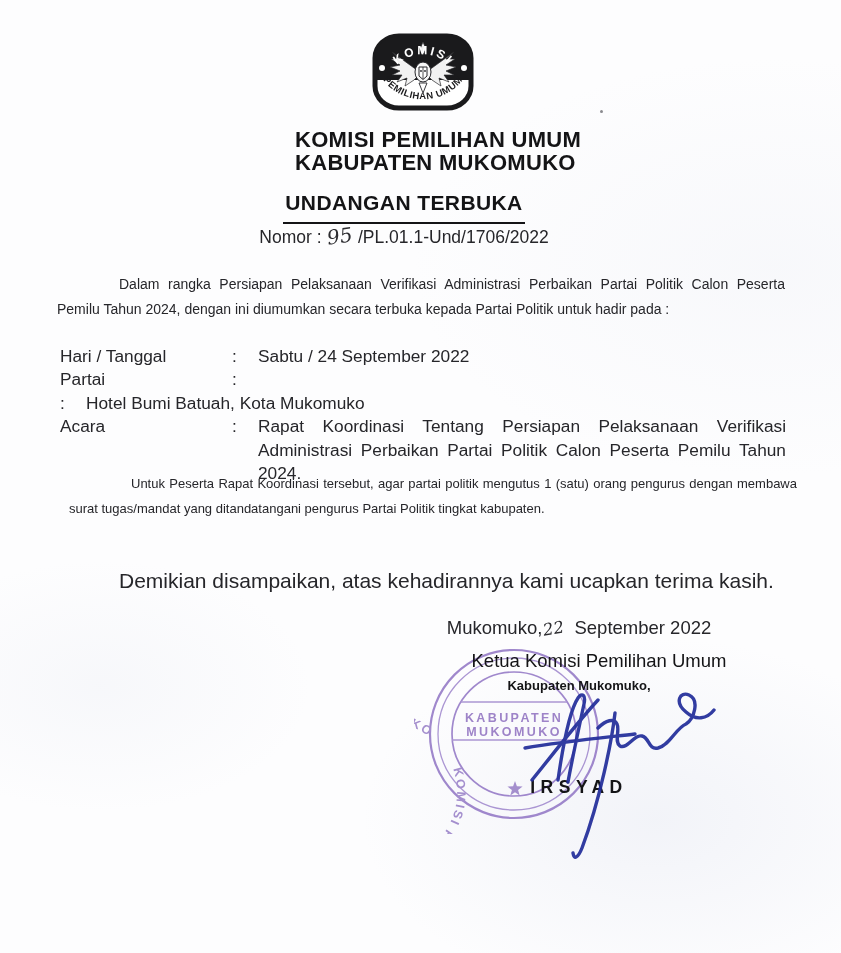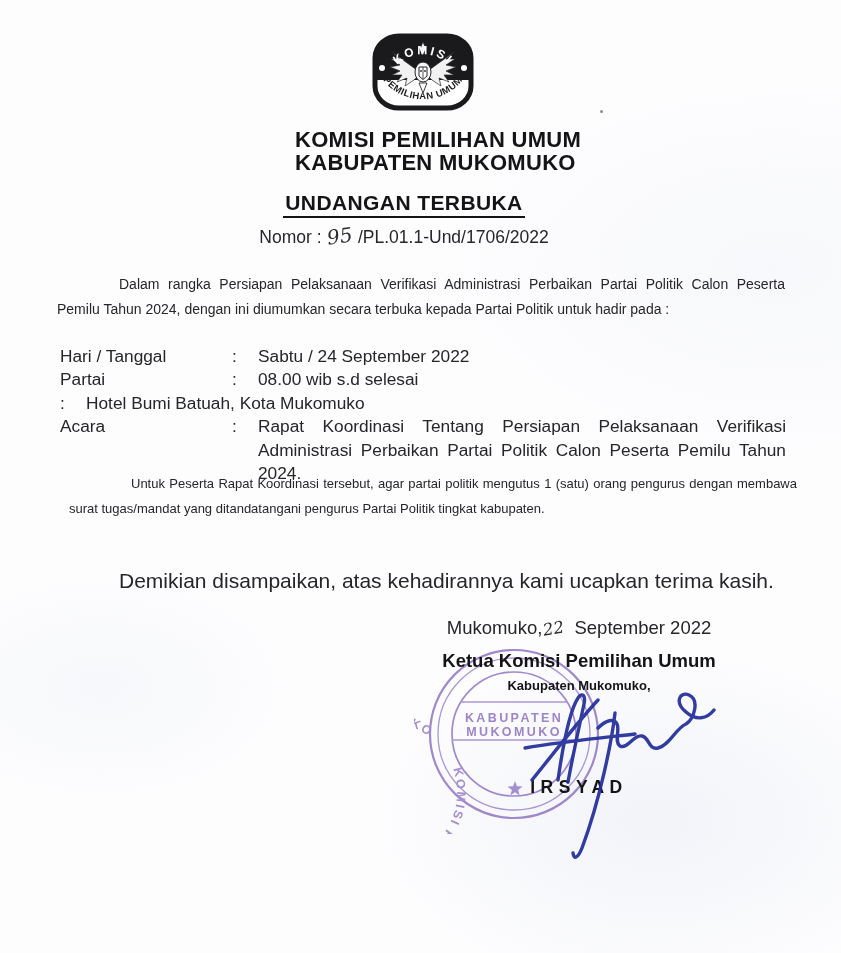--- a/index.html
+++ b/index.html
@@ -17,41 +17,41 @@
   }
   .speck{position:absolute;left:600px;top:110px;width:3px;height:3px;border-radius:50%;background:#5a5a5f;opacity:.7;}
   .logo{position:absolute;left:370px;top:31px;}
   .header-block{
     position:absolute;left:295px;top:129px;
     font-weight:bold;font-size:22px;line-height:22.5px;letter-spacing:.3px;color:#141416;
   }
   .title-wrap{position:absolute;left:0;top:191px;width:808px;text-align:center;}
   .title{
     display:inline-block;font-weight:bold;font-size:21px;letter-spacing:.4px;color:#141416;
-    border-bottom:2.5px solid #141416;padding:0 2px 1px 2px;
+    border-bottom:2.5px solid #141416;padding:0 2px 7px 2px;
   }
   .nomor{position:absolute;left:0;top:224px;width:808px;text-align:center;font-size:17.5px;color:#26262a;}
   .hand{
     font-family:"DejaVu Serif",serif;font-style:italic;font-size:20px;color:#2c2c30;
     display:inline-block;transform:rotate(-8deg);margin:0 6px 0 5px;
   }
   .hand-sm{
     font-family:"DejaVu Serif",serif;font-style:italic;font-size:16.5px;color:#2c2c30;
     display:inline-block;transform:rotate(-10deg);margin:0 5px 0 1px;
   }
   .p1{position:absolute;left:57px;top:272px;width:728px;font-size:14px;line-height:25.2px;text-align:justify;text-indent:62px;}
   .details{position:absolute;left:60px;top:345px;width:726px;font-size:17.3px;line-height:23.4px;}
   .drow{display:flex;}
   .dlabel{width:172px;flex:none;}
   .dcolon{width:26px;flex:none;}
   .dvalue{flex:1;text-align:justify;}
   .p2{position:absolute;left:57px;top:471px;width:728px;font-size:13px;line-height:25.2px;text-align:justify;text-indent:62px;margin-left:12px;}
   .p3{position:absolute;left:57px;top:568px;width:728px;font-size:21px;line-height:25.2px;text-indent:62px;}
   .close-date{position:absolute;left:438px;top:617px;width:282px;text-align:center;font-size:18.5px;z-index:2;white-space:nowrap;}
-  .sig-t1{position:absolute;left:424px;top:650px;width:310px;text-align:center;font-weight:bold;font-size:18.5px;color:#141416;z-index:2;white-space:nowrap;}
+  .sig-t1{position:absolute;left:444px;top:650px;width:310px;text-align:center;font-weight:normal;font-size:18.5px;color:#141416;z-index:2;white-space:nowrap;}
   .sig-t2{position:absolute;left:424px;top:678px;width:310px;text-align:center;font-weight:bold;font-size:13px;color:#141416;z-index:2;white-space:nowrap;}
   .stamp{position:absolute;left:414px;top:634px;z-index:1;}
   .signature{position:absolute;left:430px;top:640px;z-index:3;}
   .sig-name{position:absolute;left:438px;top:777px;width:282px;text-align:center;font-weight:bold;font-size:17.5px;letter-spacing:5.5px;color:#141416;z-index:2;}
 </style>
 </head>
 <body>
 
 <div class="page">
 
@@ -106,21 +106,20 @@
 
   <div class="details">
     <div class="drow">
       <span class="dlabel">Hari / Tanggal</span>
       <span class="dcolon">:</span>
       <span class="dvalue">Sabtu / 24 September 2022</span>
     </div>
     <div class="drow">
       <span class="dlabel">Partai</span>
       <span class="dcolon">:</span>
-      <span class="dvalue">08.00 wib s.d selesai</span>
     </div>
     <div class="drow">
       <span class="dcolon">:</span>
       <span class="dvalue">Hotel Bumi Batuah, Kota Mukomuko</span>
     </div>
     <div class="drow">
       <span class="dlabel">Acara</span>
       <span class="dcolon">:</span>
       <span class="dvalue">Rapat Koordinasi Tentang Persiapan Pelaksanaan Verifikasi Administrasi Perbaikan Partai Politik Calon Peserta Pemilu Tahun 2024.</span>
     </div>

